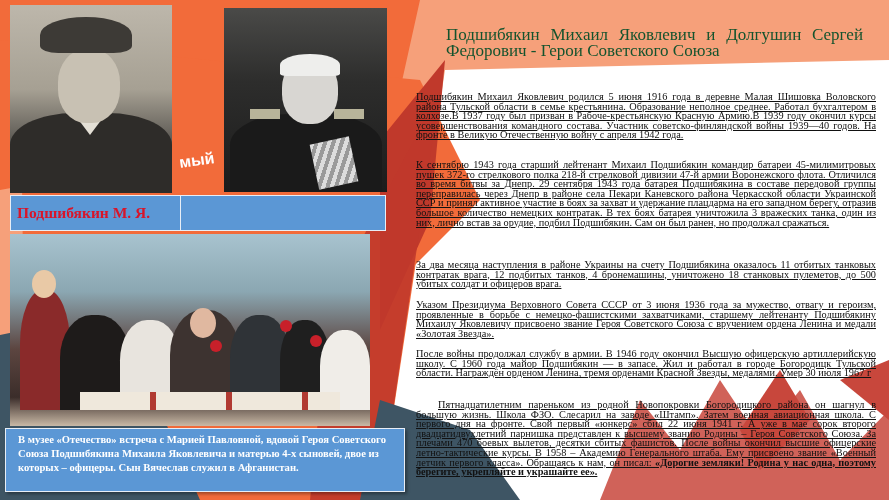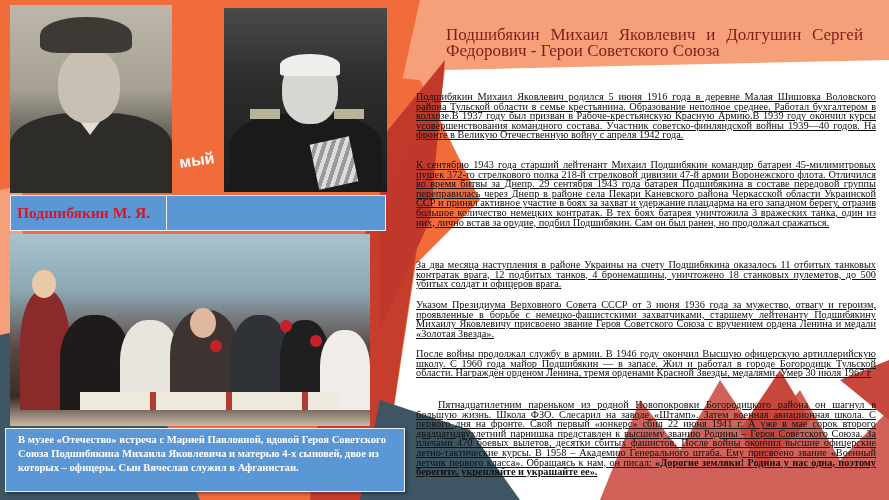--- a/index.html
+++ b/index.html
@@ -27,26 +27,26 @@
   .medals { position: absolute; left: 90px; bottom: 6px; width: 40px; height: 46px; background: repeating-linear-gradient(120deg,#ddd 0 4px,#9a9a9a 4px 8px); transform: rotate(-12deg); }
 
   .people { position: absolute; left: 0; right: 0; bottom: 16px; height: 130px; }
   .person { position: absolute; bottom: 0; border-radius: 45% 45% 0 0; }
   .head { position: absolute; border-radius: 50%; background: #e0b8a0; }
   .flower { position: absolute; width: 12px; height: 12px; border-radius: 50%; background: #c8202a; }
   .books { position: absolute; left: 70px; right: 30px; bottom: 0; height: 18px; background: repeating-linear-gradient(90deg,#efe8dc 0 70px,#b13a32 70px 76px); }
 
   .name-bar { position: absolute; left: 10px; top: 195px; width: 376px; height: 36px; background: #5b97d5; border: 1.5px solid #e8eef6; display: flex; }
   .name-cell { flex: 1; display: flex; align-items: center; color: #d8152a; font-weight: bold; font-size: 15.5px; }
-  .name-cell.left { padding-left: 6px; border-right: 1.5px solid #e8eef6; width: 156px; flex: none; }
+  .name-cell.left { padding-left: 6px; border-right: 1.5px solid #e8eef6; width: 170px; flex: none; }
   .name-cell.right { justify-content: center; }
 
   .caption { position: absolute; left: 5px; top: 428px; width: 400px; height: 64px; background: #5b97d5; border: 1.5px solid #e8eef6; box-shadow: 2px 2px 3px rgba(0,0,0,.35); padding: 4px 12px; color: #ffffff; font-weight: bold; font-size: 10.6px; line-height: 14px; }
 
-  .title { position: absolute; left: 446px; top: 27px; width: 417px; color: #7f1d1d; font-size: 17px; line-height: 16px; text-align: justify; text-align-last: left; }
+  .title { position: absolute; left: 446px; top: 27px; width: 417px; color: #14532d; font-size: 17px; line-height: 16px; text-align: justify; text-align-last: left; }
 
   .body-text { position: absolute; left: 416px; width: 460px; color: #111; font-size: 10.3px; line-height: 9.6px; text-align: justify; text-decoration: underline; }
   .p1 { top: 92px; }
   .p2 { top: 160px; }
   .p3 { top: 260px; }
   .p4 { top: 300px; }
   .p5 { top: 349px; }
   .p6 { top: 400px; text-indent: 22px; }
   .bold { font-weight: bold; }
 </style>

